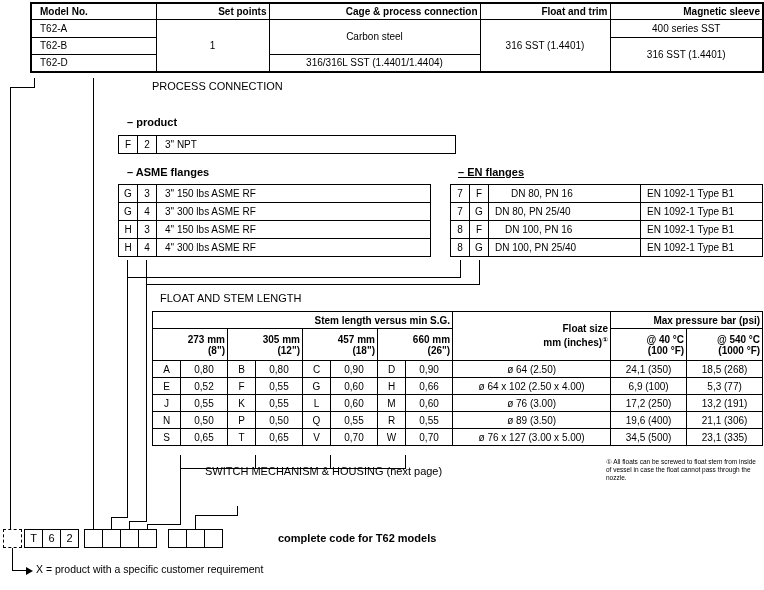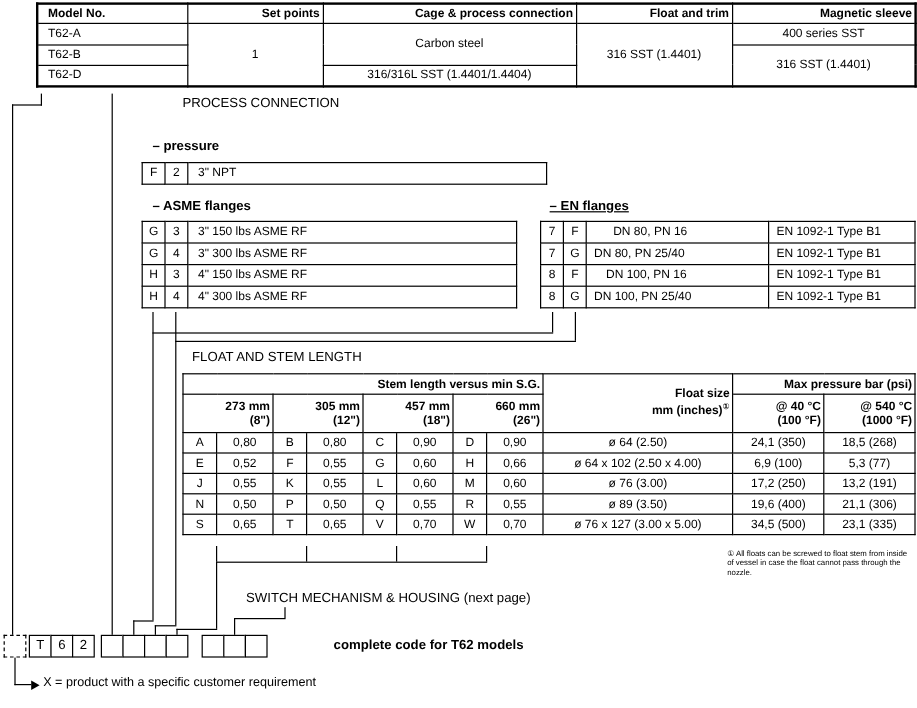--- a/index.html
+++ b/index.html
@@ -60,21 +60,21 @@
     <td rowspan="2">316 SST (1.4401)</td>
   </tr>
   <tr style="height:18px">
     <td class="left">T62-D</td>
     <td>316/316L SST (1.4401/1.4404)</td>
   </tr>
 </tbody>
   </table>
 
 <div class="lbl" style="left:127px;top:80px;margin-left:25px;">PROCESS CONNECTION</div>
-<div class="lbl bold" style="left:127px;top:116px;">– pressure</div>
+<div class="lbl bold" style="left:127px;top:116px;">– product</div>
 
 <table class="t ct" style="left:118px;top:135px;width:337px;">
   <colgroup>
       <col style="width:19px">
       <col style="width:19px">
       <col style="width:299px">
     </colgroup>
   <tbody>
       <tr>
     <td>F</td>
@@ -248,21 +248,21 @@
         <td>0,70</td>
     <td>ø 76 x 127 (3.00 x 5.00)</td>
     <td>34,5 (500)</td>
         <td>23,1 (335)</td>
   </tr>
 </tbody>
   </table>
 
 <div class="footnote" style="left:606px;top:458px;width:156px;">① All floats can be screwed to float stem from inside of vessel in case the float cannot pass through the nozzle.</div>
 
-<div class="lbl" style="left:205px;top:493px;">SWITCH MECHANISM &amp; HOUSING (next page)</div>
+<div class="lbl" style="left:205px;top:465px;">SWITCH MECHANISM &amp; HOUSING (next page)</div>
 
 <div class="box dashed" style="left:3px;top:529px;"></div>
 <div class="box" style="left:24px;top:529px;">T</div>
 <div class="box" style="left:42px;top:529px;">6</div>
 <div class="box" style="left:60px;top:529px;">2</div>
 <div class="box" style="left:84px;top:529px;"></div>
 <div class="box" style="left:102px;top:529px;"></div>
 <div class="box" style="left:120px;top:529px;"></div>
 <div class="box" style="left:138px;top:529px;"></div>
 <div class="box" style="left:168px;top:529px;"></div>

